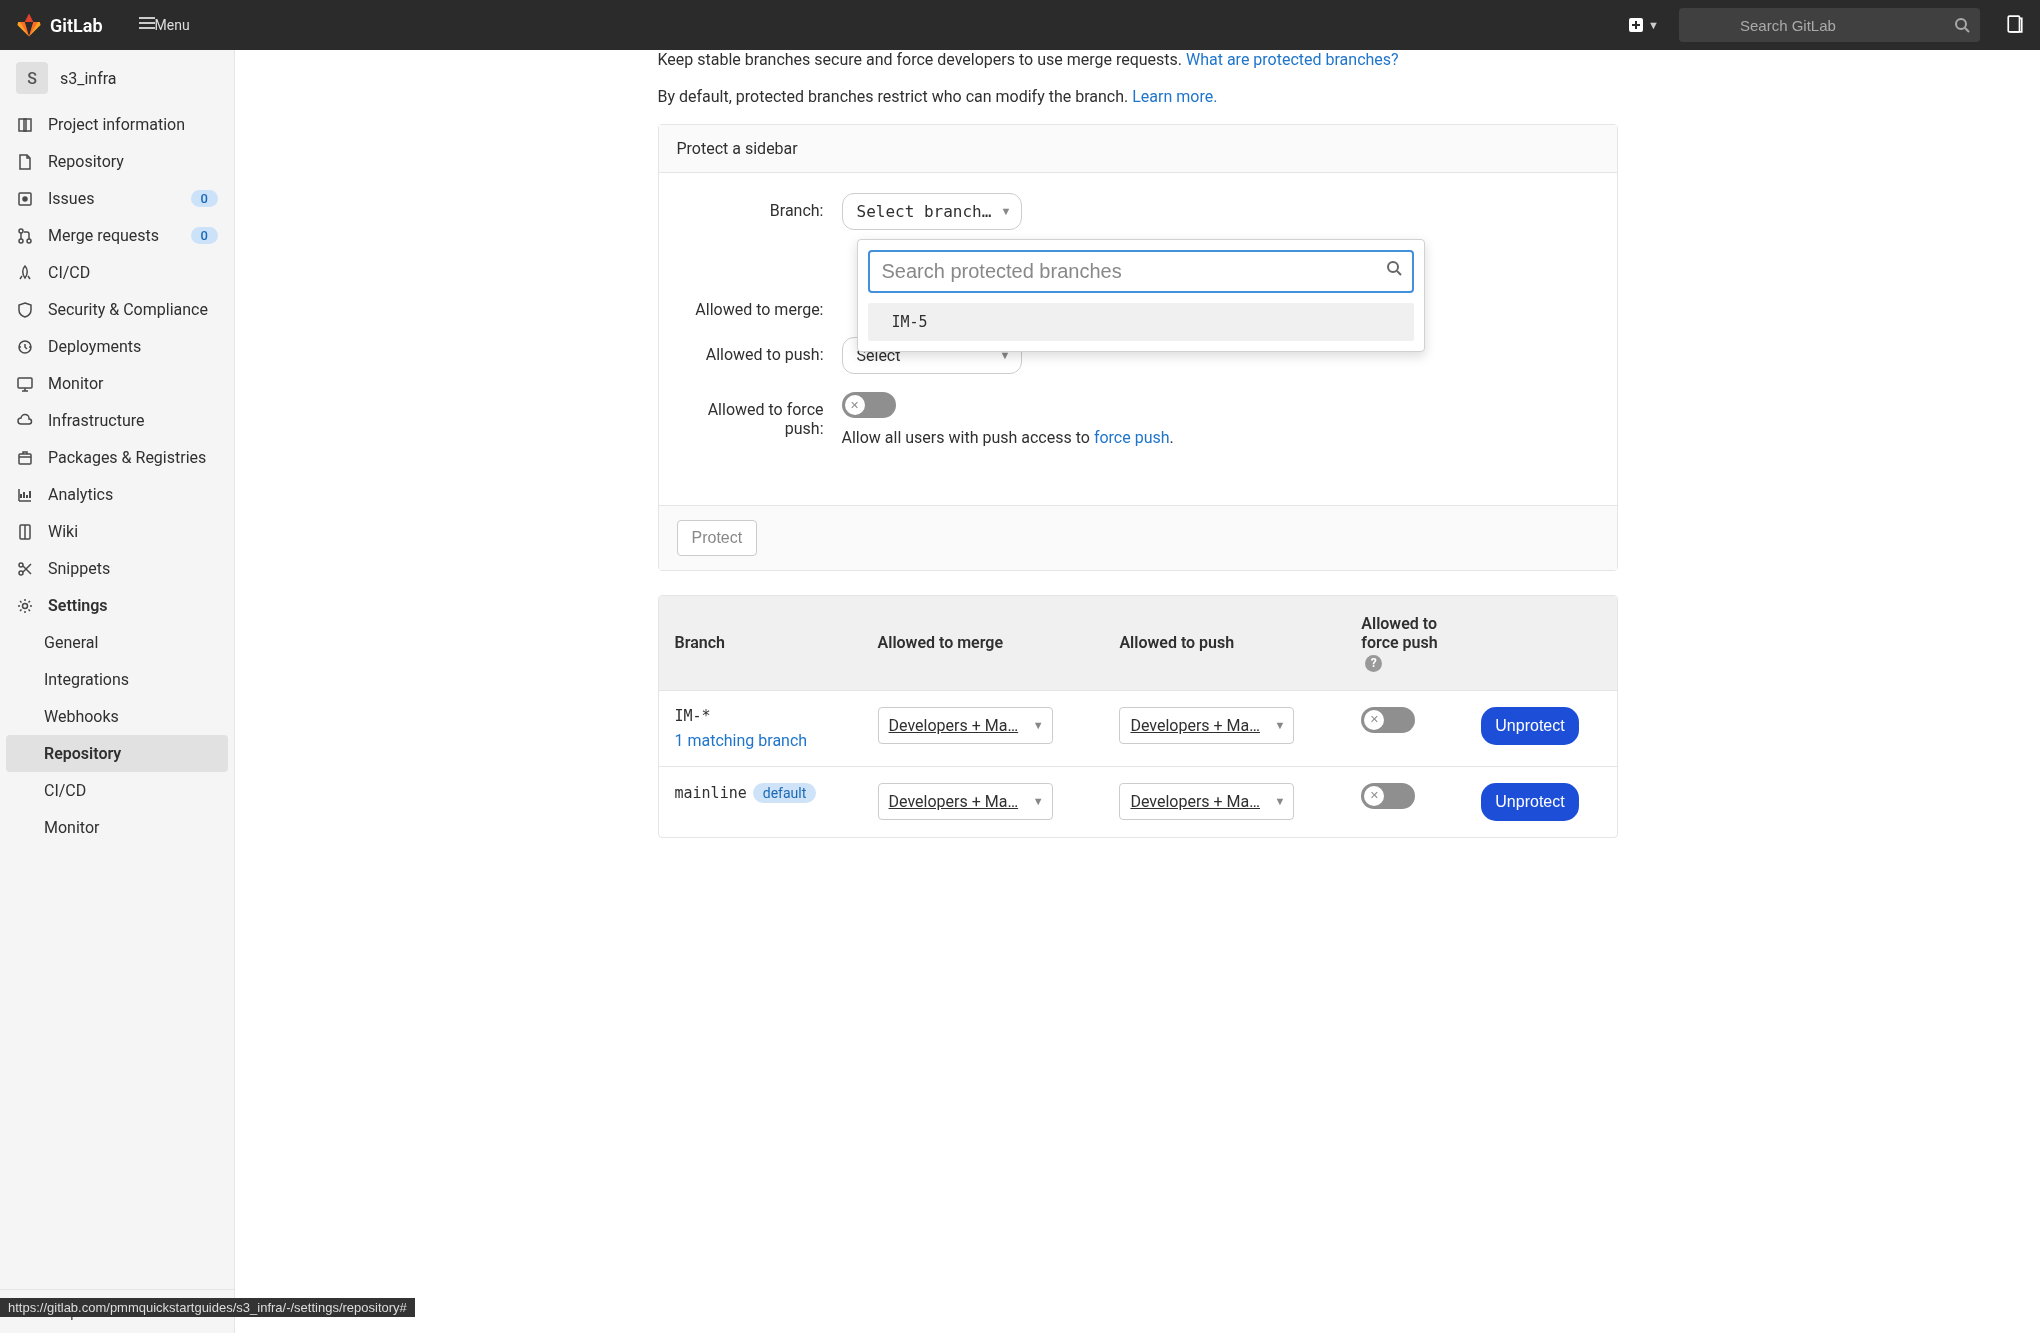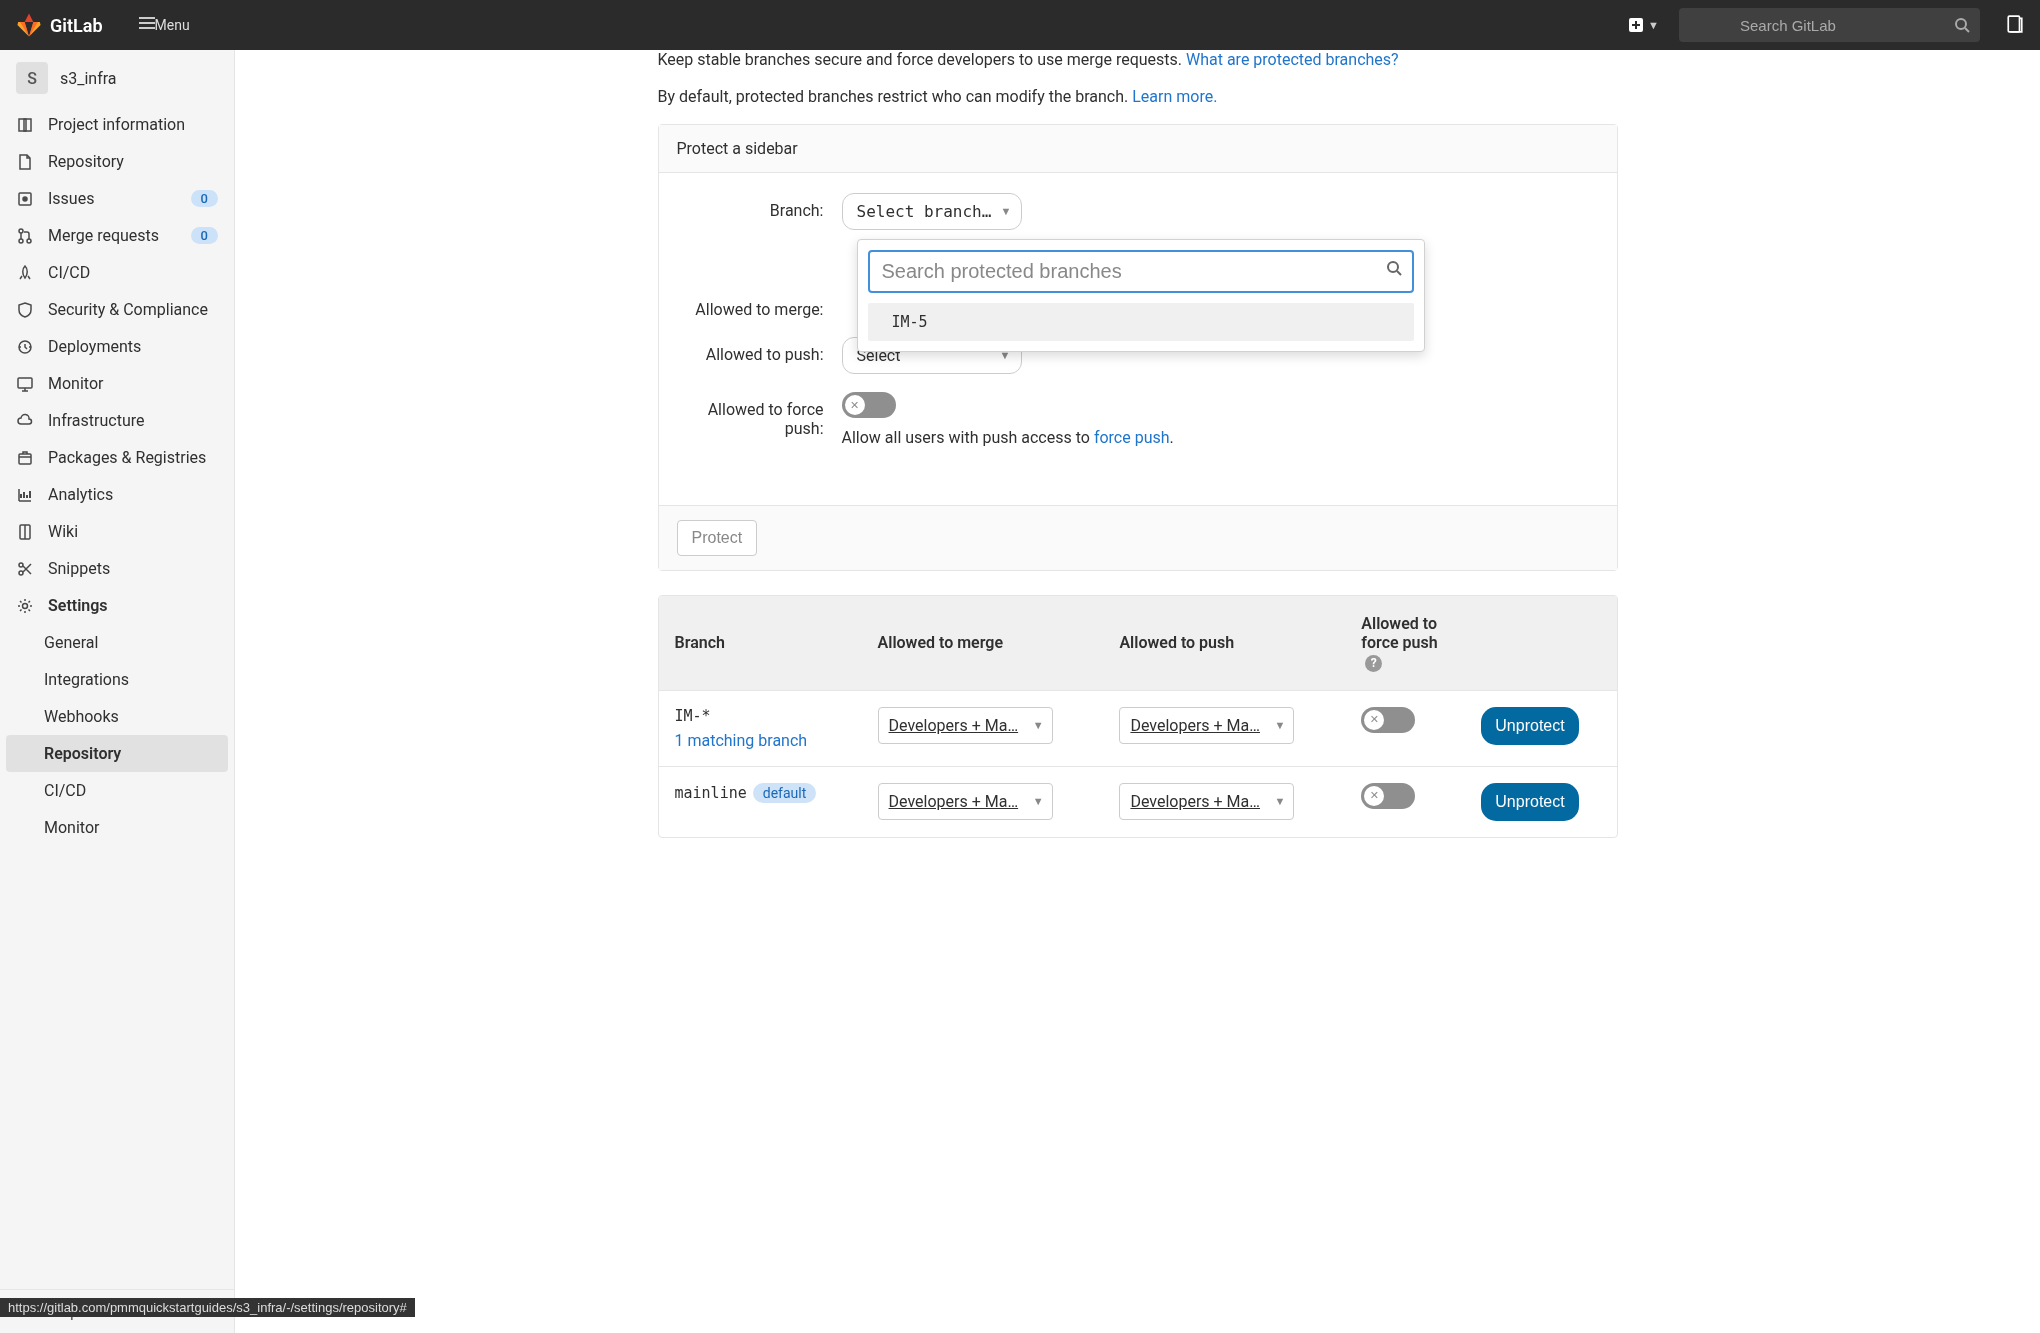--- a/index.html
+++ b/index.html
@@ -67,21 +67,21 @@
 .table-wrap { border: 1px solid #e5e5e5; border-radius: 4px; margin-top: 24px; }
 table { width: 100%; border-collapse: collapse; }
 th { background: #f0f0f0; text-align: left; font-size: 16px; font-weight: 600; padding: 18px 16px; color: #303030; }
 th:nth-child(4) { width: 120px; }
 td { padding: 16px; border-top: 1px solid #e5e5e5; vertical-align: top; }
 .branch-code { font-family: Menlo, Monaco, monospace; font-size: 15px; }
 .default-tag { display: inline-block; background: #cfe3f8; color: #1b69b6; border-radius: 10px; padding: 2px 10px; font-size: 14px; margin-left: 6px; }
 .match-link { display: block; color: #1f75cb; margin-top: 6px; font-size: 16px; text-decoration: none; }
 .cell-select { border: 1px solid #ccc; border-radius: 4px; padding: 8px 28px 8px 10px; font-size: 16px; cursor: pointer; position: relative; width: 175px; white-space: nowrap; overflow: hidden; background: #fff; text-decoration: underline; }
 .cell-select .chev { position: absolute; right: 8px; top: 11px; color: #888; font-size: 11px; }
-.unprotect-btn { background: #0369a1; color: #fff; border: none; border-radius: 15px; padding: 10px 14px; font-size: 16px; cursor: pointer; }
+.unprotect-btn { background: #1d4ed8; color: #fff; border: none; border-radius: 15px; padding: 10px 14px; font-size: 16px; cursor: pointer; }
 .help-glyph { display: inline-flex; width: 17px; height: 17px; background: #999; color: #fff; border-radius: 50%; align-items: center; justify-content: center; font-size: 12px; font-weight: bold; margin-left: 4px; }
 
 .status-bar { position: fixed; bottom: 16px; left: 0; background: #333; color: #ddd; padding: 2px 8px; font-size: 13px; font-family: sans-serif; }
 </style>
 </head>
 <body>
 
 <div class="topbar">
   <div class="logo-wrap">
     <svg width="26" height="26" viewBox="0 0 36 36">

